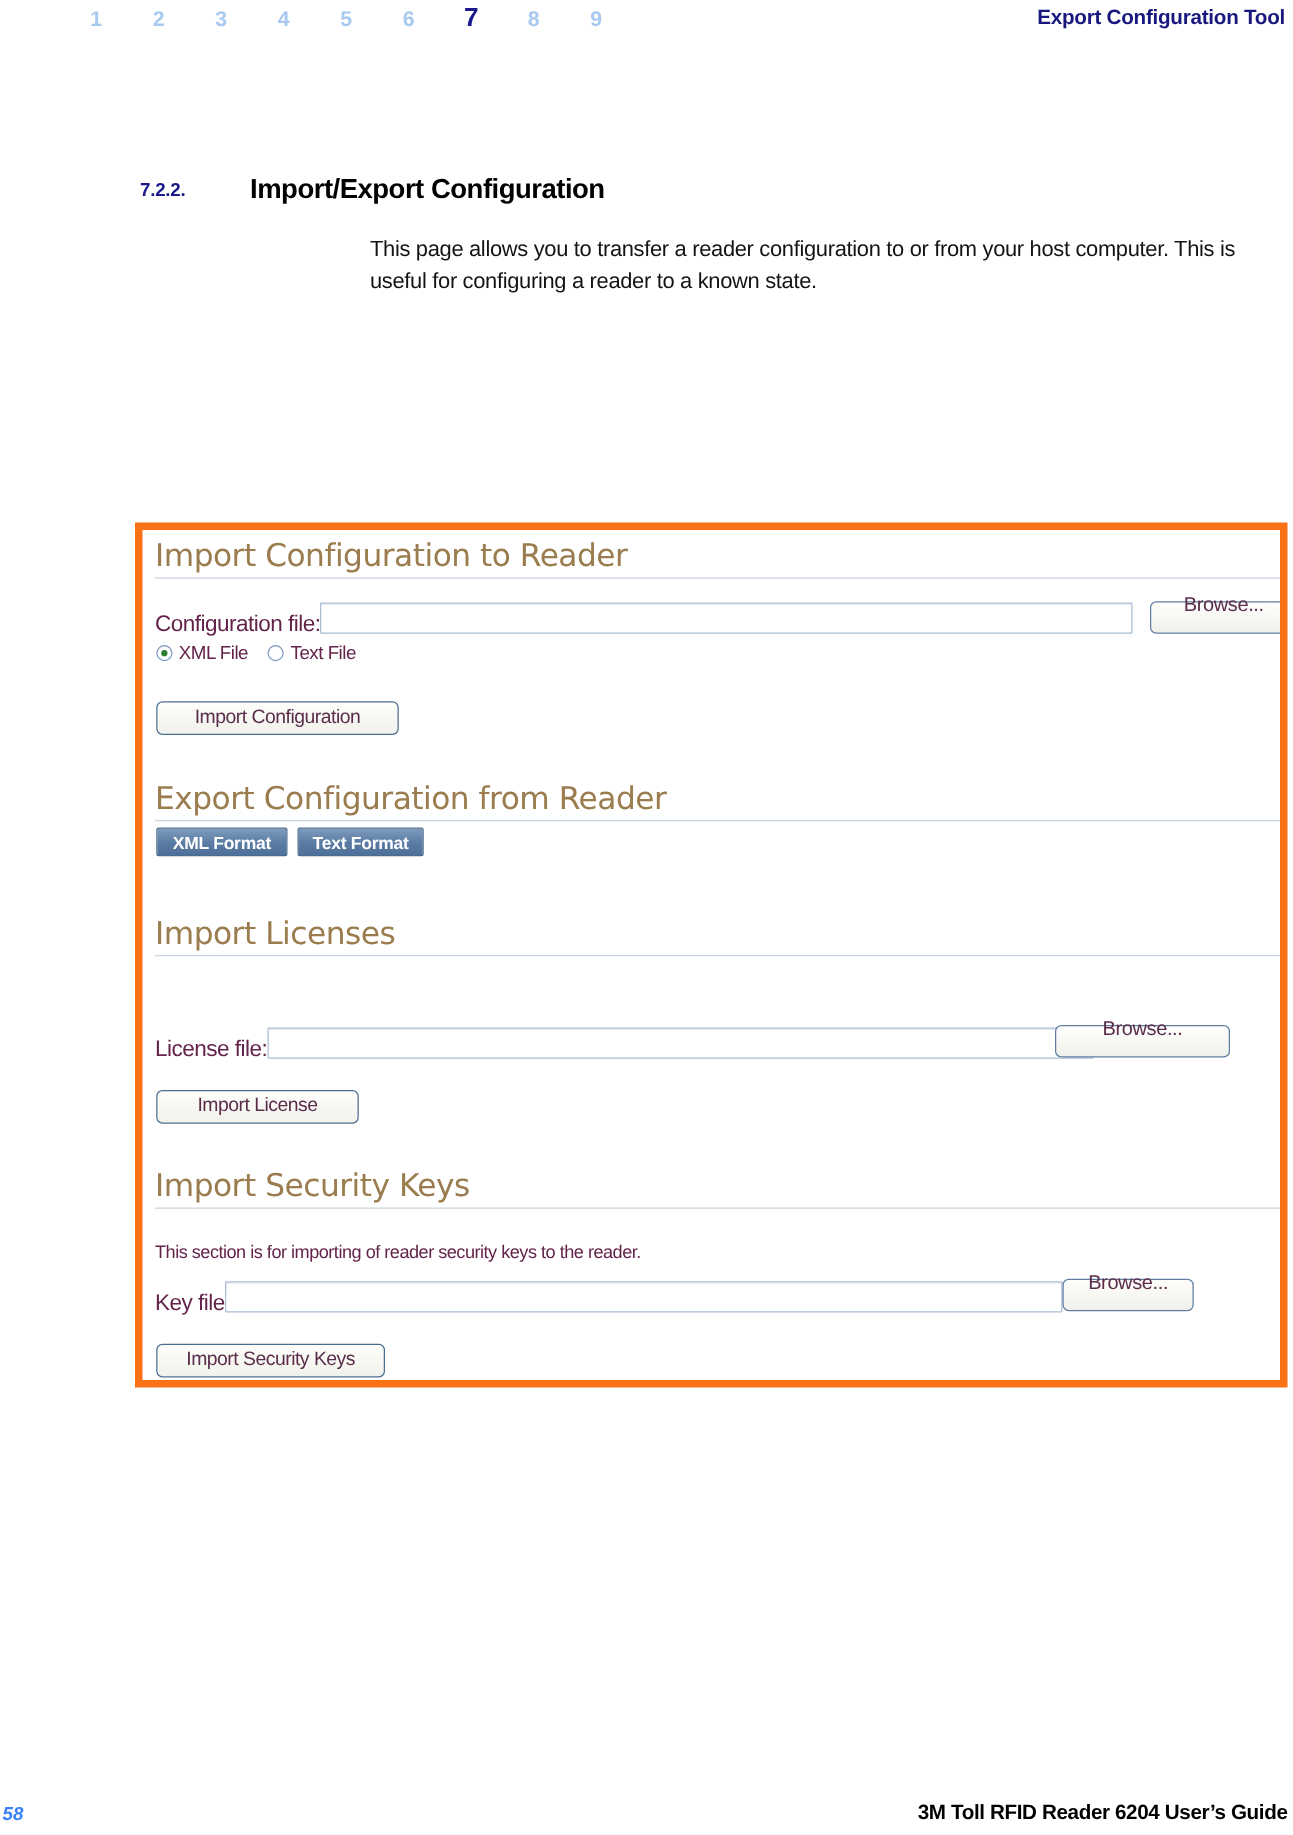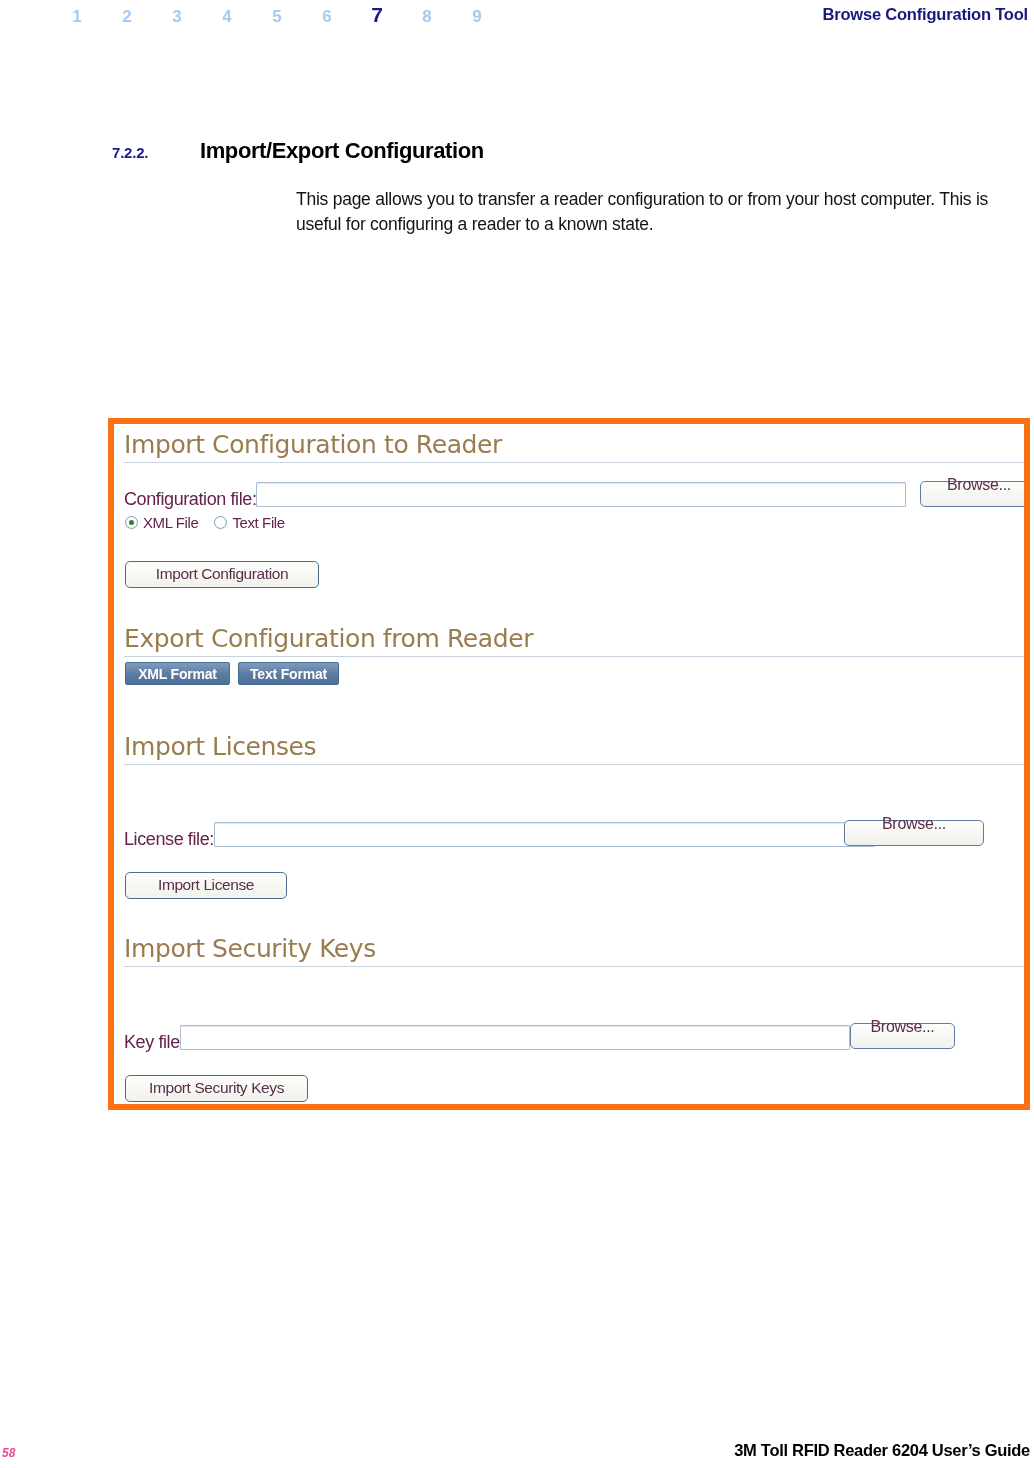--- a/index.html
+++ b/index.html
@@ -254,24 +254,24 @@
     position: absolute;
     left: 0;
     bottom: 0;
     width: 1034px;
     height: 50px;
   }
   .footer-page-number {
     position: absolute;
     left: 2px;
     bottom: 8px;
-    font-size: 12px;
+    font-size: 15px;
     font-weight: bold;
     font-style: italic;
-    color: #ec4899;
+    color: #3b82f6;
   }
   .footer-guide-title {
     position: absolute;
     right: 4px;
     bottom: 8px;
     font-size: 16.5px;
     font-weight: bold;
     color: #000000;
     letter-spacing: -0.3px;
     white-space: nowrap;
@@ -285,21 +285,21 @@
     <span class="chapter-num">1</span>
     <span class="chapter-num">2</span>
     <span class="chapter-num">3</span>
     <span class="chapter-num">4</span>
     <span class="chapter-num">5</span>
     <span class="chapter-num">6</span>
     <span class="chapter-num current">7</span>
     <span class="chapter-num">8</span>
     <span class="chapter-num">9</span>
   </div>
-  <div class="header-title">Browse Configuration Tool</div>
+  <div class="header-title">Export Configuration Tool</div>
 </div>
 
 <div class="section-block">
   <div class="section-number">7.2.2.</div>
   <div class="section-title">Import/Export Configuration</div>
 </div>
 
 <div class="body-para">This page allows you to transfer a reader configuration to or from your host computer. This is useful for configuring a reader to a known state.</div>
 
 <div class="screenshot-panel">
@@ -337,20 +337,21 @@
 
     <div class="field-label" style="left:10px; top:405px;">License file:</div>
     <div class="text-input" style="left:100px; top:398px; width:661px;"></div>
     <div class="btn-browse" style="left:730px; top:396px; width:140px;">Browse...</div>
 
     <div class="btn-action" style="left:11px; top:448px; width:162px;">Import License</div>
 
     <div class="sec-heading" style="left:10px; top:510px;">Import Security Keys</div>
     <div class="sec-rule" style="left:10px; top:542px; width:902px;"></div>
 
+    <div class="body-note" style="left:10px; top:570px;">This section is for importing of reader security keys to the reader.</div>
 
     <div class="field-label" style="left:10px; top:608px;">Key file:</div>
     <div class="text-input" style="left:66px; top:601px; width:670px;"></div>
     <div class="btn-browse" style="left:736px; top:599px; width:105px;">Browse...</div>
 
     <div class="btn-action" style="left:11px; top:651px; width:183px;">Import Security Keys</div>
 
   </div>
 </div>
 

